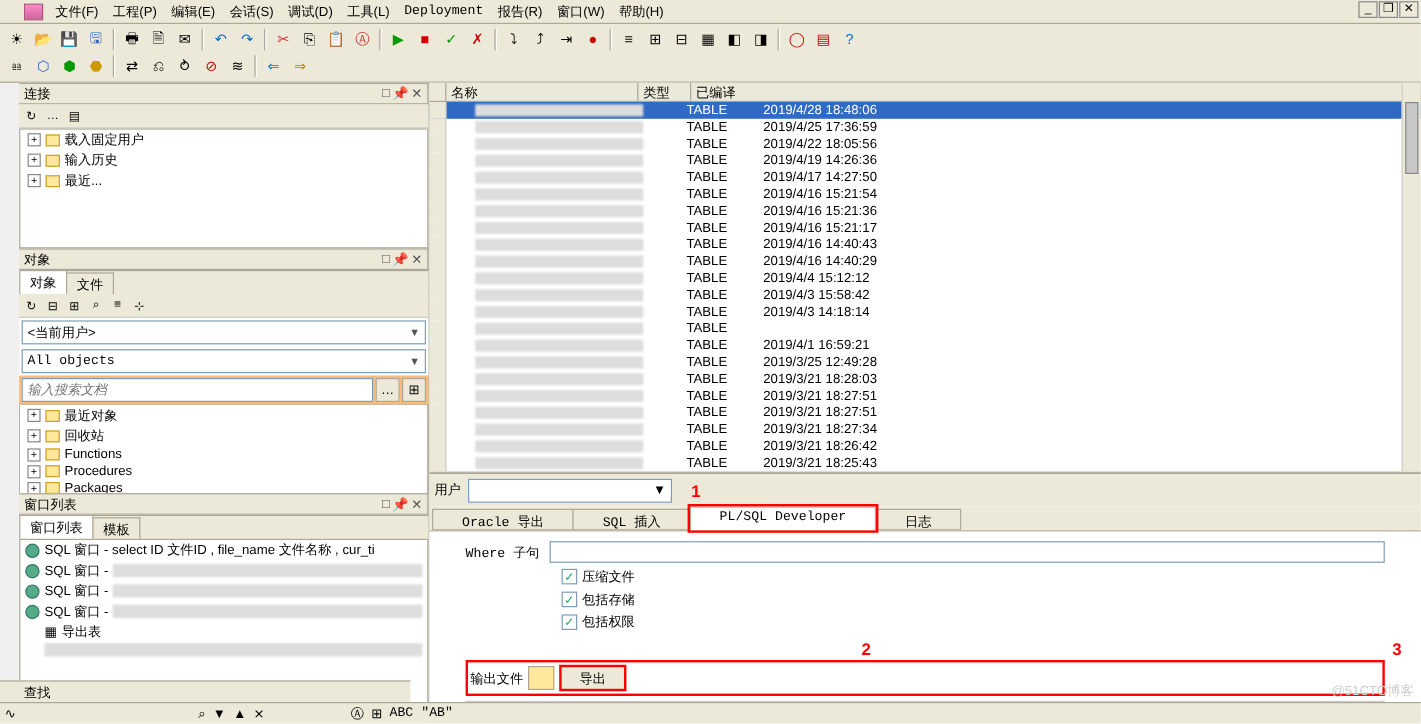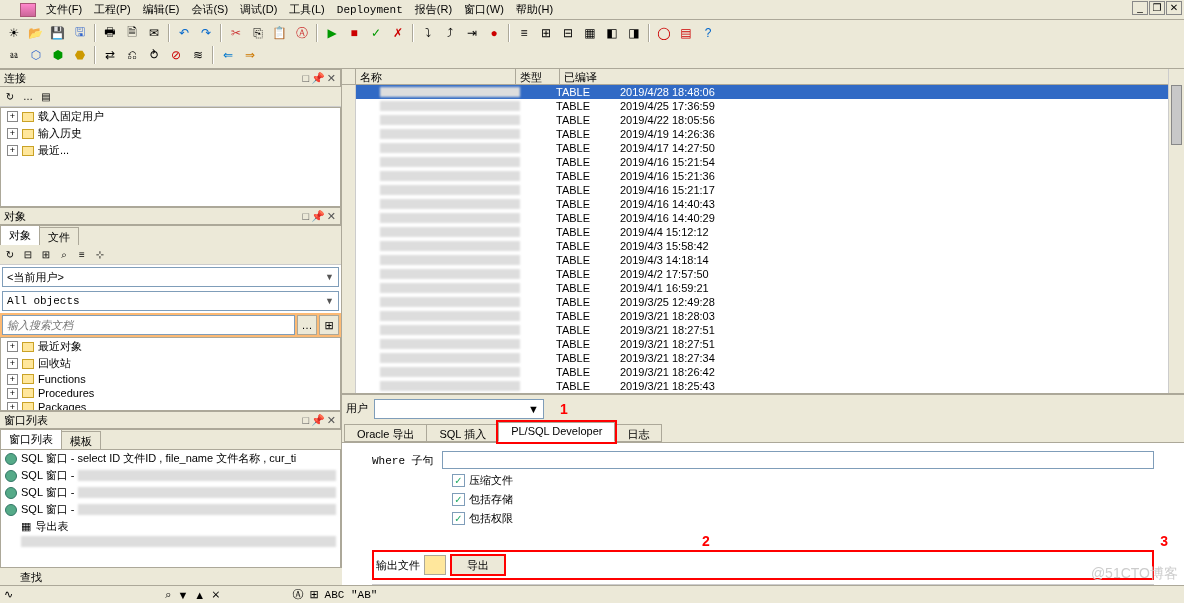--- a/index.html
+++ b/index.html
@@ -6,21 +6,21 @@
 body { background: #f0f0f0; width: 1184px; height: 603px; overflow: hidden; position: relative; }
 .menubar { background: #ece9d8; border-bottom: 1px solid #aca899; height: 20px; display: flex; align-items: center; padding-left: 20px; }
 .menubar span[data-bind] { padding: 2px 6px; cursor: default; }
 .win-controls { position: absolute; right: 2px; top: 1px; display: flex; gap: 1px; }
 .win-controls div { width: 16px; height: 14px; background: #ece9d8; border: 1px solid #888; text-align: center; line-height: 12px; font-size: 10px; }
 .toolbars { background: #ece9d8; border-bottom: 1px solid #aca899; padding: 2px 4px; }
 .toolbar-row { display: flex; align-items: center; height: 22px; gap: 2px; }
 .tbtn { width: 20px; height: 20px; border: 1px solid transparent; display: inline-flex; align-items: center; justify-content: center; font-size: 12px; }
 .tsep { width: 2px; height: 18px; border-left: 1px solid #aca899; border-right: 1px solid #fff; margin: 0 2px; }
 .main-area { display: flex; height: 522px; }
-.left-col { width: 342px; display: flex; flex-direction: column; background: #ece9d8; border-right: 1px solid #aca899; }
+.left-col { width: 342px; display: flex; flex-direction: column; background: #ece9d8; border-right: 1px solid #aca899; margin-left: 16px; }
 .right-col { flex: 1; display: flex; flex-direction: column; background: #fff; }
 .panel-title { background: #ece9d8; border: 1px solid #aca899; border-left: none; padding: 2px 4px; display: flex; justify-content: space-between; align-items: center; height: 18px; }
 .panel-title .btns { display: flex; gap: 2px; color: #555; font-size: 9px; }
 .panel-body { background: #fff; border: 1px solid #aca899; overflow: auto; }
 .mini-toolbar { background: #ece9d8; padding: 2px; display: flex; gap: 2px; align-items: center; height: 20px; border-bottom: 1px solid #ccc; }
 .mini-toolbar .tbtn { width: 16px; height: 16px; font-size: 10px; }
 .tree-item { padding: 1px 4px 1px 20px; white-space: nowrap; display: flex; align-items: center; gap: 4px; }
 .tree-item .exp { margin-left: -14px; width: 11px; height: 11px; border: 1px solid #888; display: inline-flex; align-items: center; justify-content: center; font-size: 9px; line-height: 1; background: #fff; }
 .folder-ico { width: 12px; height: 10px; background: #ffe79c; border: 1px solid #c9a227; }
 
@@ -49,38 +49,38 @@
 .grid-row.selected { background: #316ac5; color: #fff; }
 .grid-row .cell-icon { width: 14px; background: #ece9d8; border-right: 1px solid #ccc; height: 100%; }
 .grid-row .cell-name { width: 160px; padding-left: 2px; }
 .grid-row .cell-type { width: 44px; }
 .grid-row .cell-date { flex: 1; }
 .grid-row .blur-name { background: #ddd; height: 10px; width: 140px; filter: blur(1px); margin-left: 2px; }
 
 .user-row { background: #ece9d8; padding: 4px; display: flex; align-items: center; gap: 6px; height: 28px; border-top: 1px solid #aca899; }
 .user-row .ucombo { width: 170px; height: 20px; border: 1px solid #7f9db9; background: #fff; display: flex; align-items: center; justify-content: flex-end; padding: 0 4px; }
 .export-tabs { display: flex; background: #ece9d8; height: 22px; align-items: flex-end; padding-left: 2px; border-bottom: 1px solid #aca899; }
-.etab { padding: 2px 12px; border: 1px solid #aca899; background: #ece9d8; margin-right: -1px; height: 18px; font-family: Liberation Sans, sans-serif; }
+.etab { padding: 2px 24px; border: 1px solid #aca899; background: #ece9d8; margin-right: -1px; height: 18px; font-family: Liberation Mono, monospace; }
 .etab.active { background: #fff; height: 20px; border-bottom: 1px solid #fff; position: relative; z-index: 2; }
 .etab.highlight { outline: 2px solid red; position: relative; z-index: 3; }
 .export-body { background: #fff; flex: 1; padding: 8px 30px; display: flex; flex-direction: column; gap: 4px; position: relative; }
 .where-row { display: flex; align-items: center; gap: 8px; }
 .where-row input { flex: 1; border: 1px solid #7f9db9; height: 18px; padding: 0 4px; }
 .chk-row { display: flex; align-items: center; gap: 4px; margin-left: 80px; }
 .chk { width: 13px; height: 13px; border: 1px solid #7f9db9; background: #fff; display: inline-flex; align-items: center; justify-content: center; color: #2a6; font-size: 10px; }
 .output-row { display: flex; align-items: center; gap: 4px; margin-top: 20px; border: 2px solid red; padding: 2px; }
 .output-row .olabel { white-space: nowrap; }
 .output-row input { flex: 1; border: 1px solid #7f9db9; height: 18px; padding: 0 4px; font-family: "Courier New", monospace; }
 .output-row .folder-btn { width: 22px; height: 20px; border: 1px solid #aca899; background: #ffe79c; }
 .export-btn { width: 56px; height: 22px; border: 2px solid red; background: #ece9d8; }
 .status-row { display: flex; justify-content: center; align-items: center; gap: 6px; height: 18px; background: #fff; border-top: 1px solid #ccc; }
 .anno { position: absolute; color: red; font-size: 14px; font-weight: bold; pointer-events: none; }
 .search-bar { position: absolute; left: 0; bottom: 18px; width: 342px; background: #ece9d8; border-top: 1px solid #aca899; padding: 2px 20px; height: 18px; }
 .status-bar { position: absolute; left: 0; bottom: 0; right: 0; height: 18px; background: #ece9d8; border-top: 1px solid #aca899; display: flex; align-items: center; padding: 0 4px; gap: 6px; font-size: 10px; }
-.watermark { position: absolute; right: 6px; bottom: 20px; color: #ccc; font-size: 14px; }
+.watermark { position: absolute; right: 6px; bottom: 20px; color: #ccc; font-size: 11px; }
 .scrollbar-v { position: absolute; right: 0; top: 0; bottom: 0; width: 16px; background: #ece9d8; border-left: 1px solid #ccc; }
 .scrollbar-v .thumb { background: #c8c8c8; border: 1px solid #888; margin: 16px 2px 0; height: 60px; }
 </style>
 </head>
 <body>
 
 <div class="menubar">
   <span style="width:16px;height:14px;background:linear-gradient(#f8c,#c69);border:1px solid #a57;margin-right:4px"></span>
   <span data-bind="menu.file">文件(F)</span>
   <span data-bind="menu.project">工程(P)</span>
@@ -411,21 +411,20 @@
             </div>
             <div class="cell-type">TABLE</div>
             <div class="cell-date">2019/4/3 14:18:14</div>
           </div>
           <div class="grid-row">
             <div class="cell-icon"></div>
             <div class="cell-name">
               <div class="blur-name"></div>
             </div>
             <div class="cell-type">TABLE</div>
-            <div class="cell-date">2019/4/2 17:57:50</div>
           </div>
           <div class="grid-row">
             <div class="cell-icon"></div>
             <div class="cell-name">
               <div class="blur-name"></div>
             </div>
             <div class="cell-type">TABLE</div>
             <div class="cell-date">2019/4/1 16:59:21</div>
           </div>
           <div class="grid-row">

